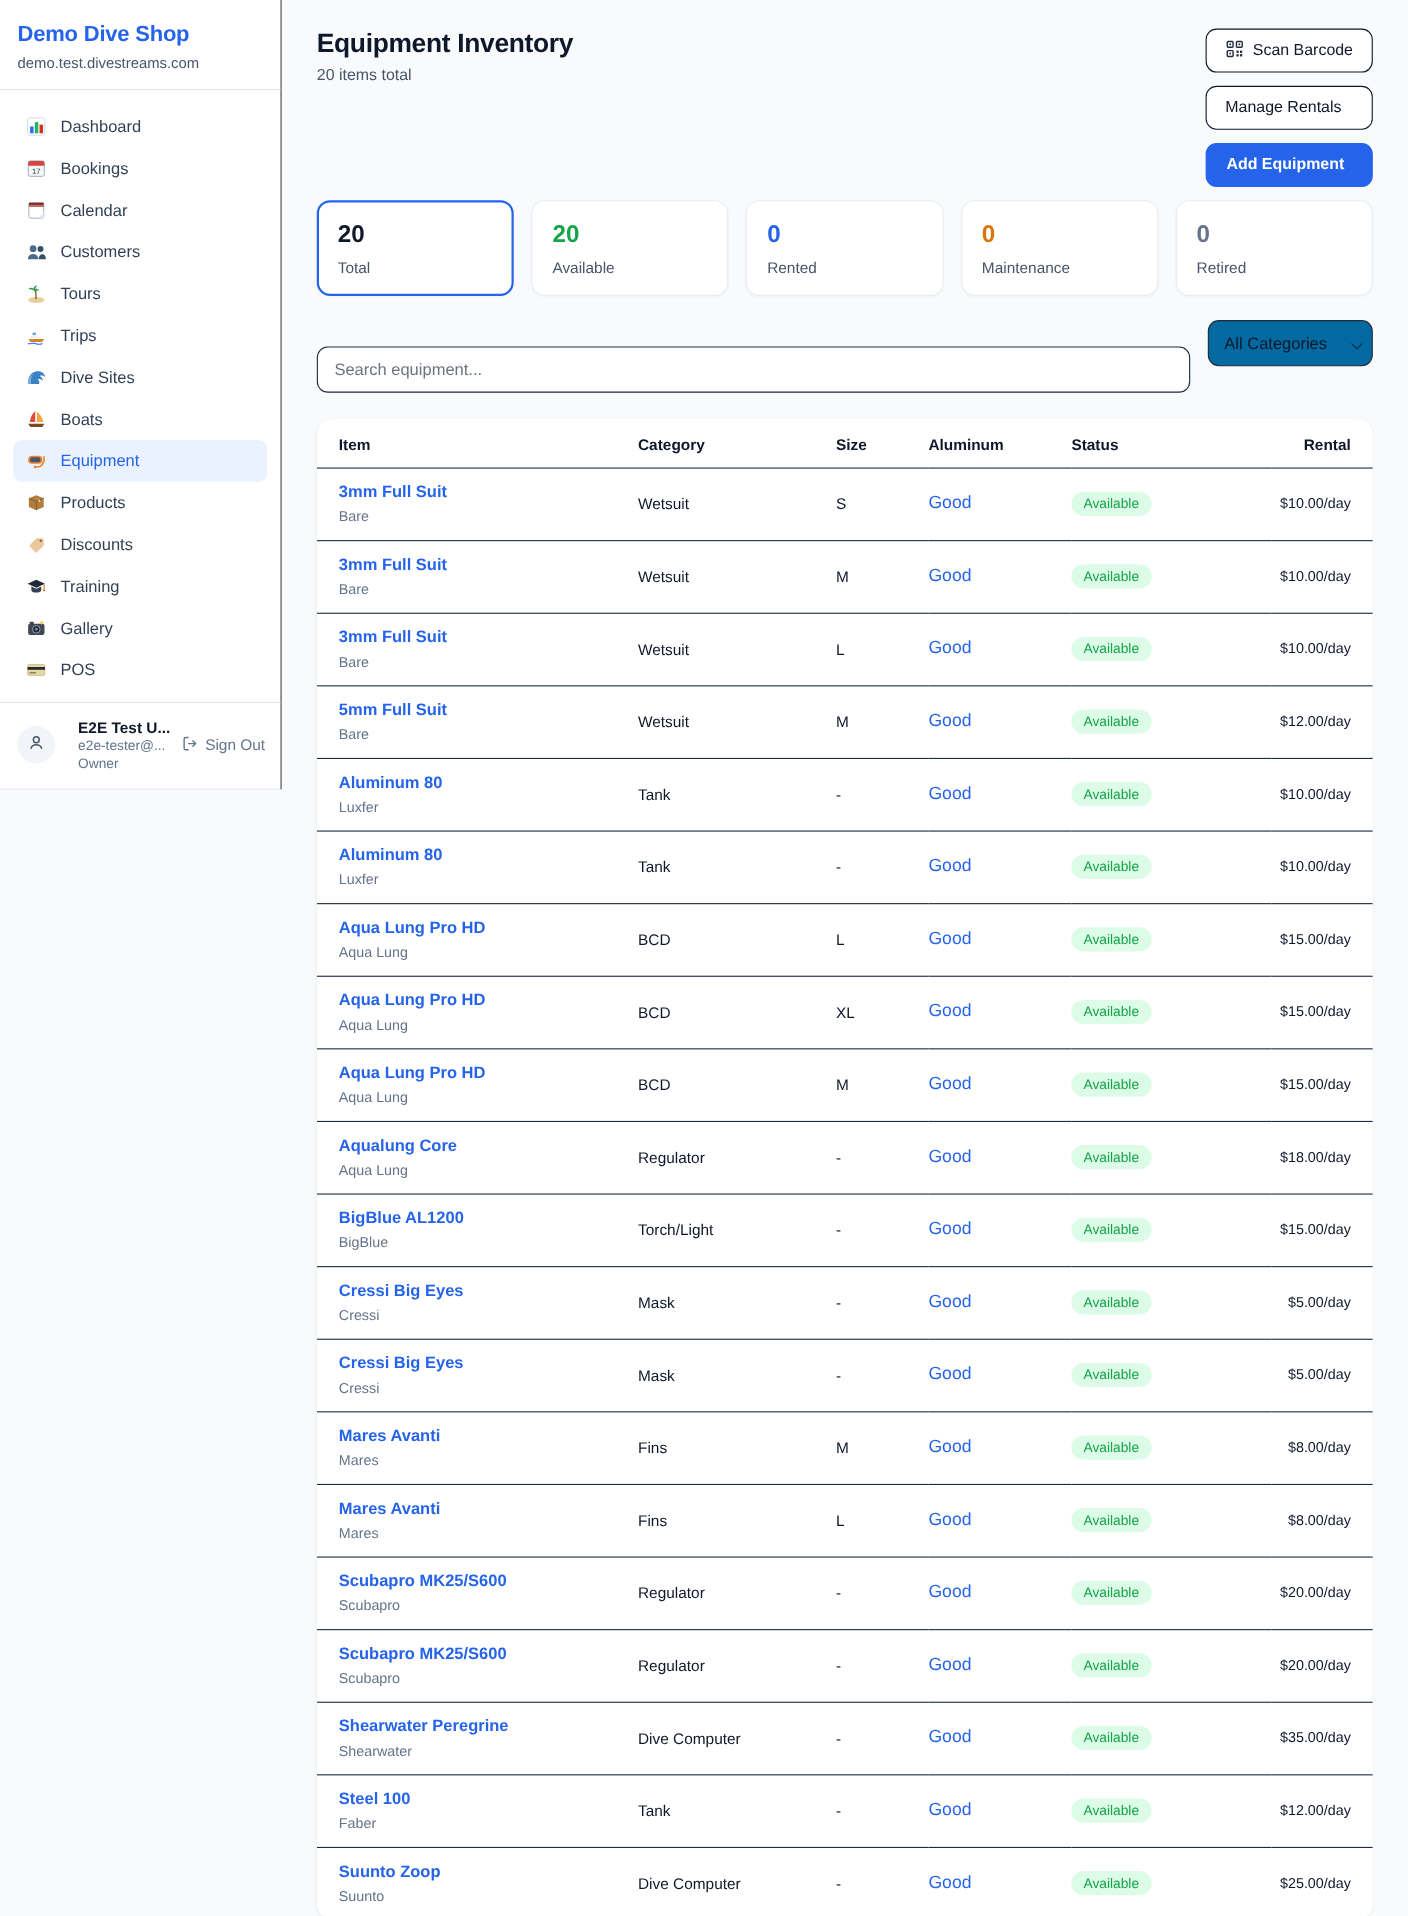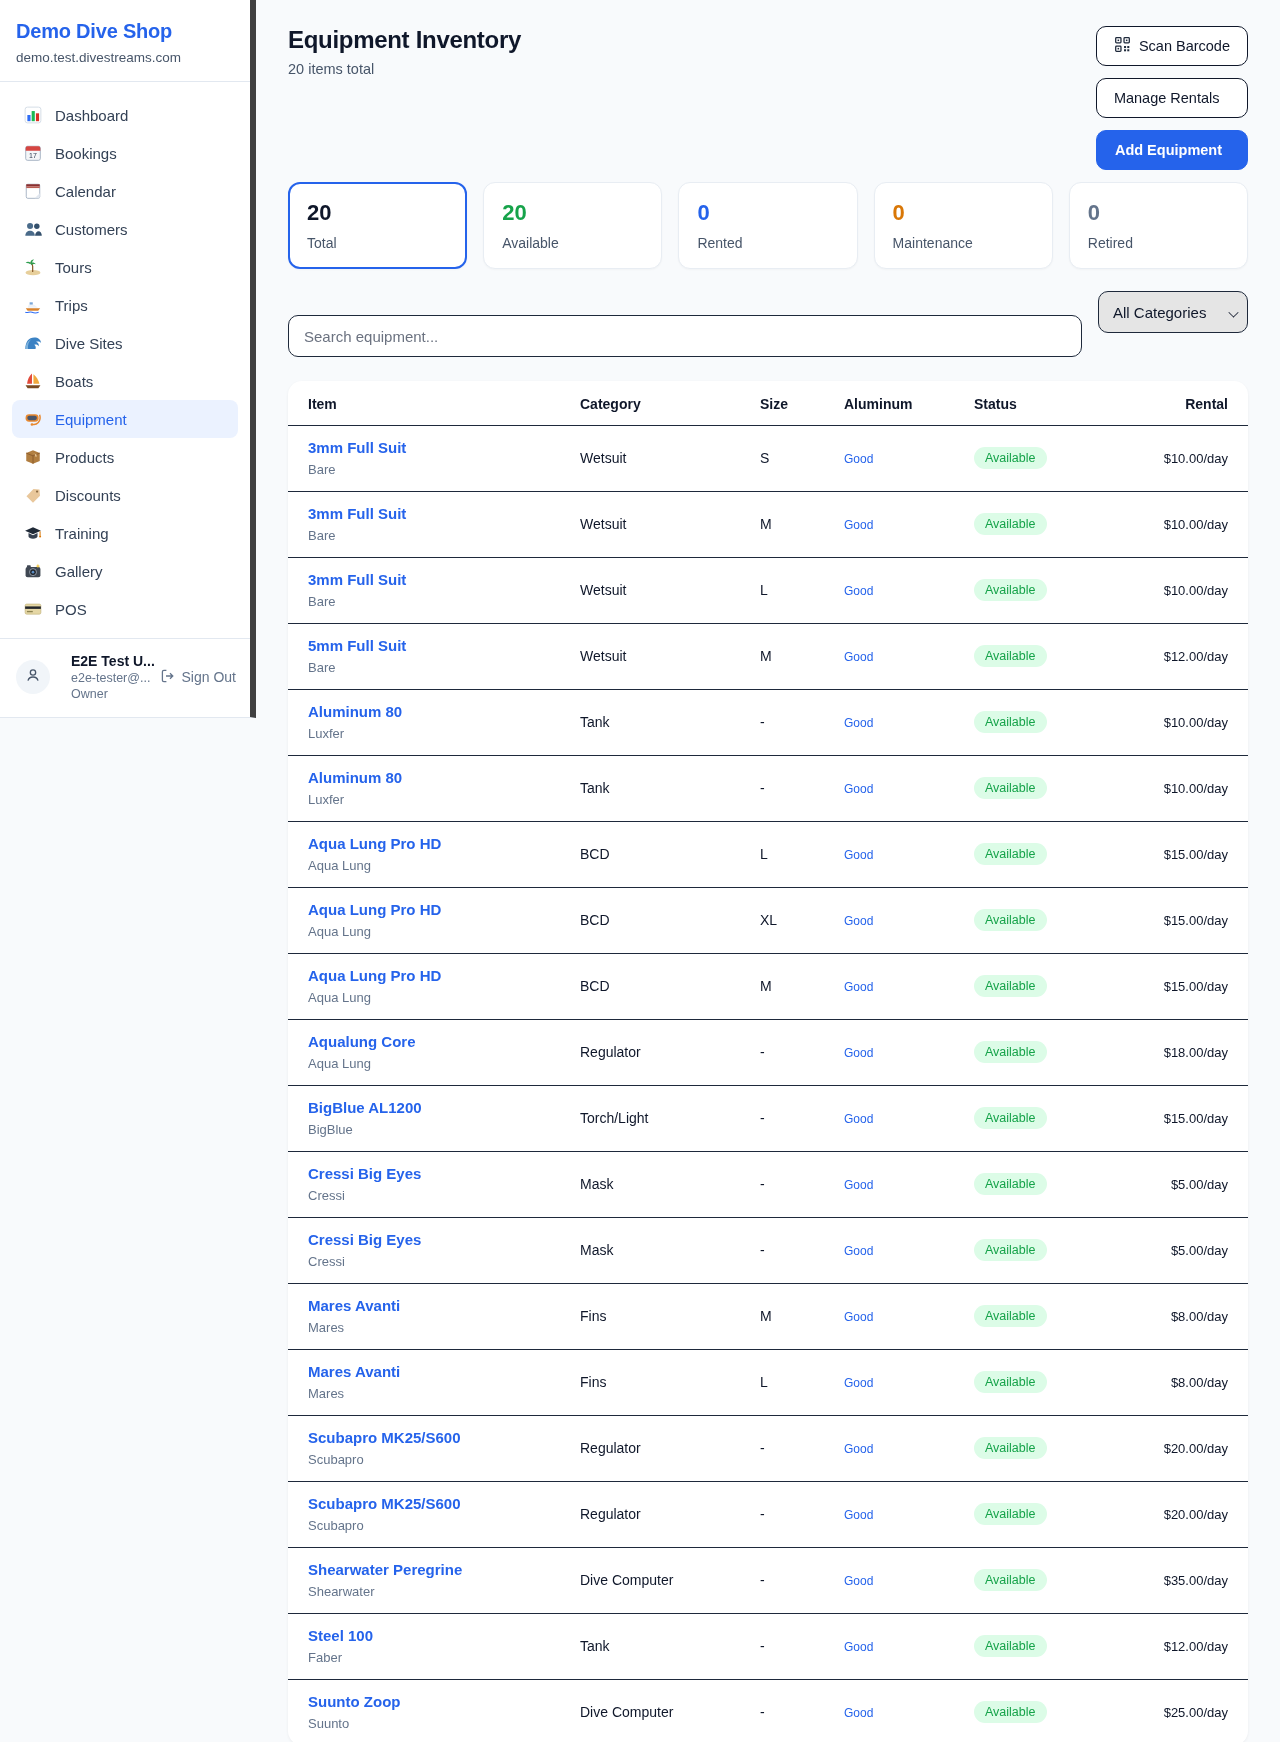--- a/index.html
+++ b/index.html
@@ -10,21 +10,21 @@
     font-family: "Liberation Sans", sans-serif;
     color: #0f172a;
     overflow: hidden;
   }
   .layout { display: flex; align-items: flex-start; }
 
   
   .sidebar {
     width: 256px;
     background: #fff;
-    border-right: 6px solid #404040;
+    border-right: 1px solid #404040;
     border-bottom: 1px solid #e2e8f0;
     flex: none;
   }
   .brand-block { padding: 20px 16px 16px; border-bottom: 1px solid #e2e8f0; }
   .brand { color: #2563eb; font-size: 20px; font-weight: bold; letter-spacing: -0.2px; }
   .domain { color: #475569; font-size: 13.5px; margin-top: 7px; }
   .nav { padding: 14px 12px 10px; }
   .nav-item {
     display: flex; align-items: center; gap: 13px;
     padding: 10px 12px; border-radius: 8px;
@@ -84,21 +84,21 @@
   .search-row { display: flex; gap: 16px; margin-top: 22px; }
   .search-input {
     flex: 1; height: 42px; border: 1px solid #1e293b; border-radius: 10px;
     padding: 0 15px; font-size: 15px; background: #fff; color: #0f172a;
     font-family: inherit; outline: none; margin-top: 24px;
   }
   .search-input::placeholder { color: #6b7280; }
   .select-wrap { position: relative; width: 150px; flex: none; }
   .category-select {
     width: 100%; height: 42px; border: 1px solid #1e293b; border-radius: 10px;
-    background: #e5e5e5; font-size: 15px; color: #0f172a; padding: 0 28px 0 14px;
+    background: #0369a1; font-size: 15px; color: #0f172a; padding: 0 28px 0 14px;
     appearance: none; -webkit-appearance: none; font-family: inherit; cursor: pointer;
   }
   .select-chevron {
     position: absolute; right: 10px; top: 17px; pointer-events: none;
     width: 9px; height: 9px; border-right: 1.6px solid #0f172a;
     border-bottom: 1.6px solid #0f172a; transform: rotate(45deg) scale(.8);
   }
 
   
   .table-card {
@@ -111,21 +111,21 @@
     text-align: left; font-size: 14px; font-weight: bold; color: #0f172a;
     padding: 15px 10px 13px 0; border-bottom: 1px solid #1e293b;
   }
   td { padding: 13px 10px 14px 0; border-bottom: 1px solid #1e293b; vertical-align: middle; }
   tbody tr:last-child td { border-bottom: none; }
   .col-first { padding-left: 20px; }
   .col-last { text-align: right; padding-right: 20px; }
   .item-name { color: #2563eb; font-weight: 600; font-size: 15px; cursor: pointer; }
   .item-brand { color: #64748b; font-size: 13px; margin-top: 6px; }
   .cell-text { font-size: 14px; color: #0f172a; }
-  .cond-link { color: #2563eb; font-size: 12px; cursor: pointer; }
+  .cond-link { color: #2563eb; font-size: 16px; cursor: pointer; }
   .pill {
     display: inline-block; background: #dcfce7; color: #16a34a;
     font-size: 12.5px; padding: 4px 11px; border-radius: 999px;
   }
   .rental { font-size: 13px; color: #0f172a; }
 </style>
 </head>
 <body>
 
 <div class="layout">

